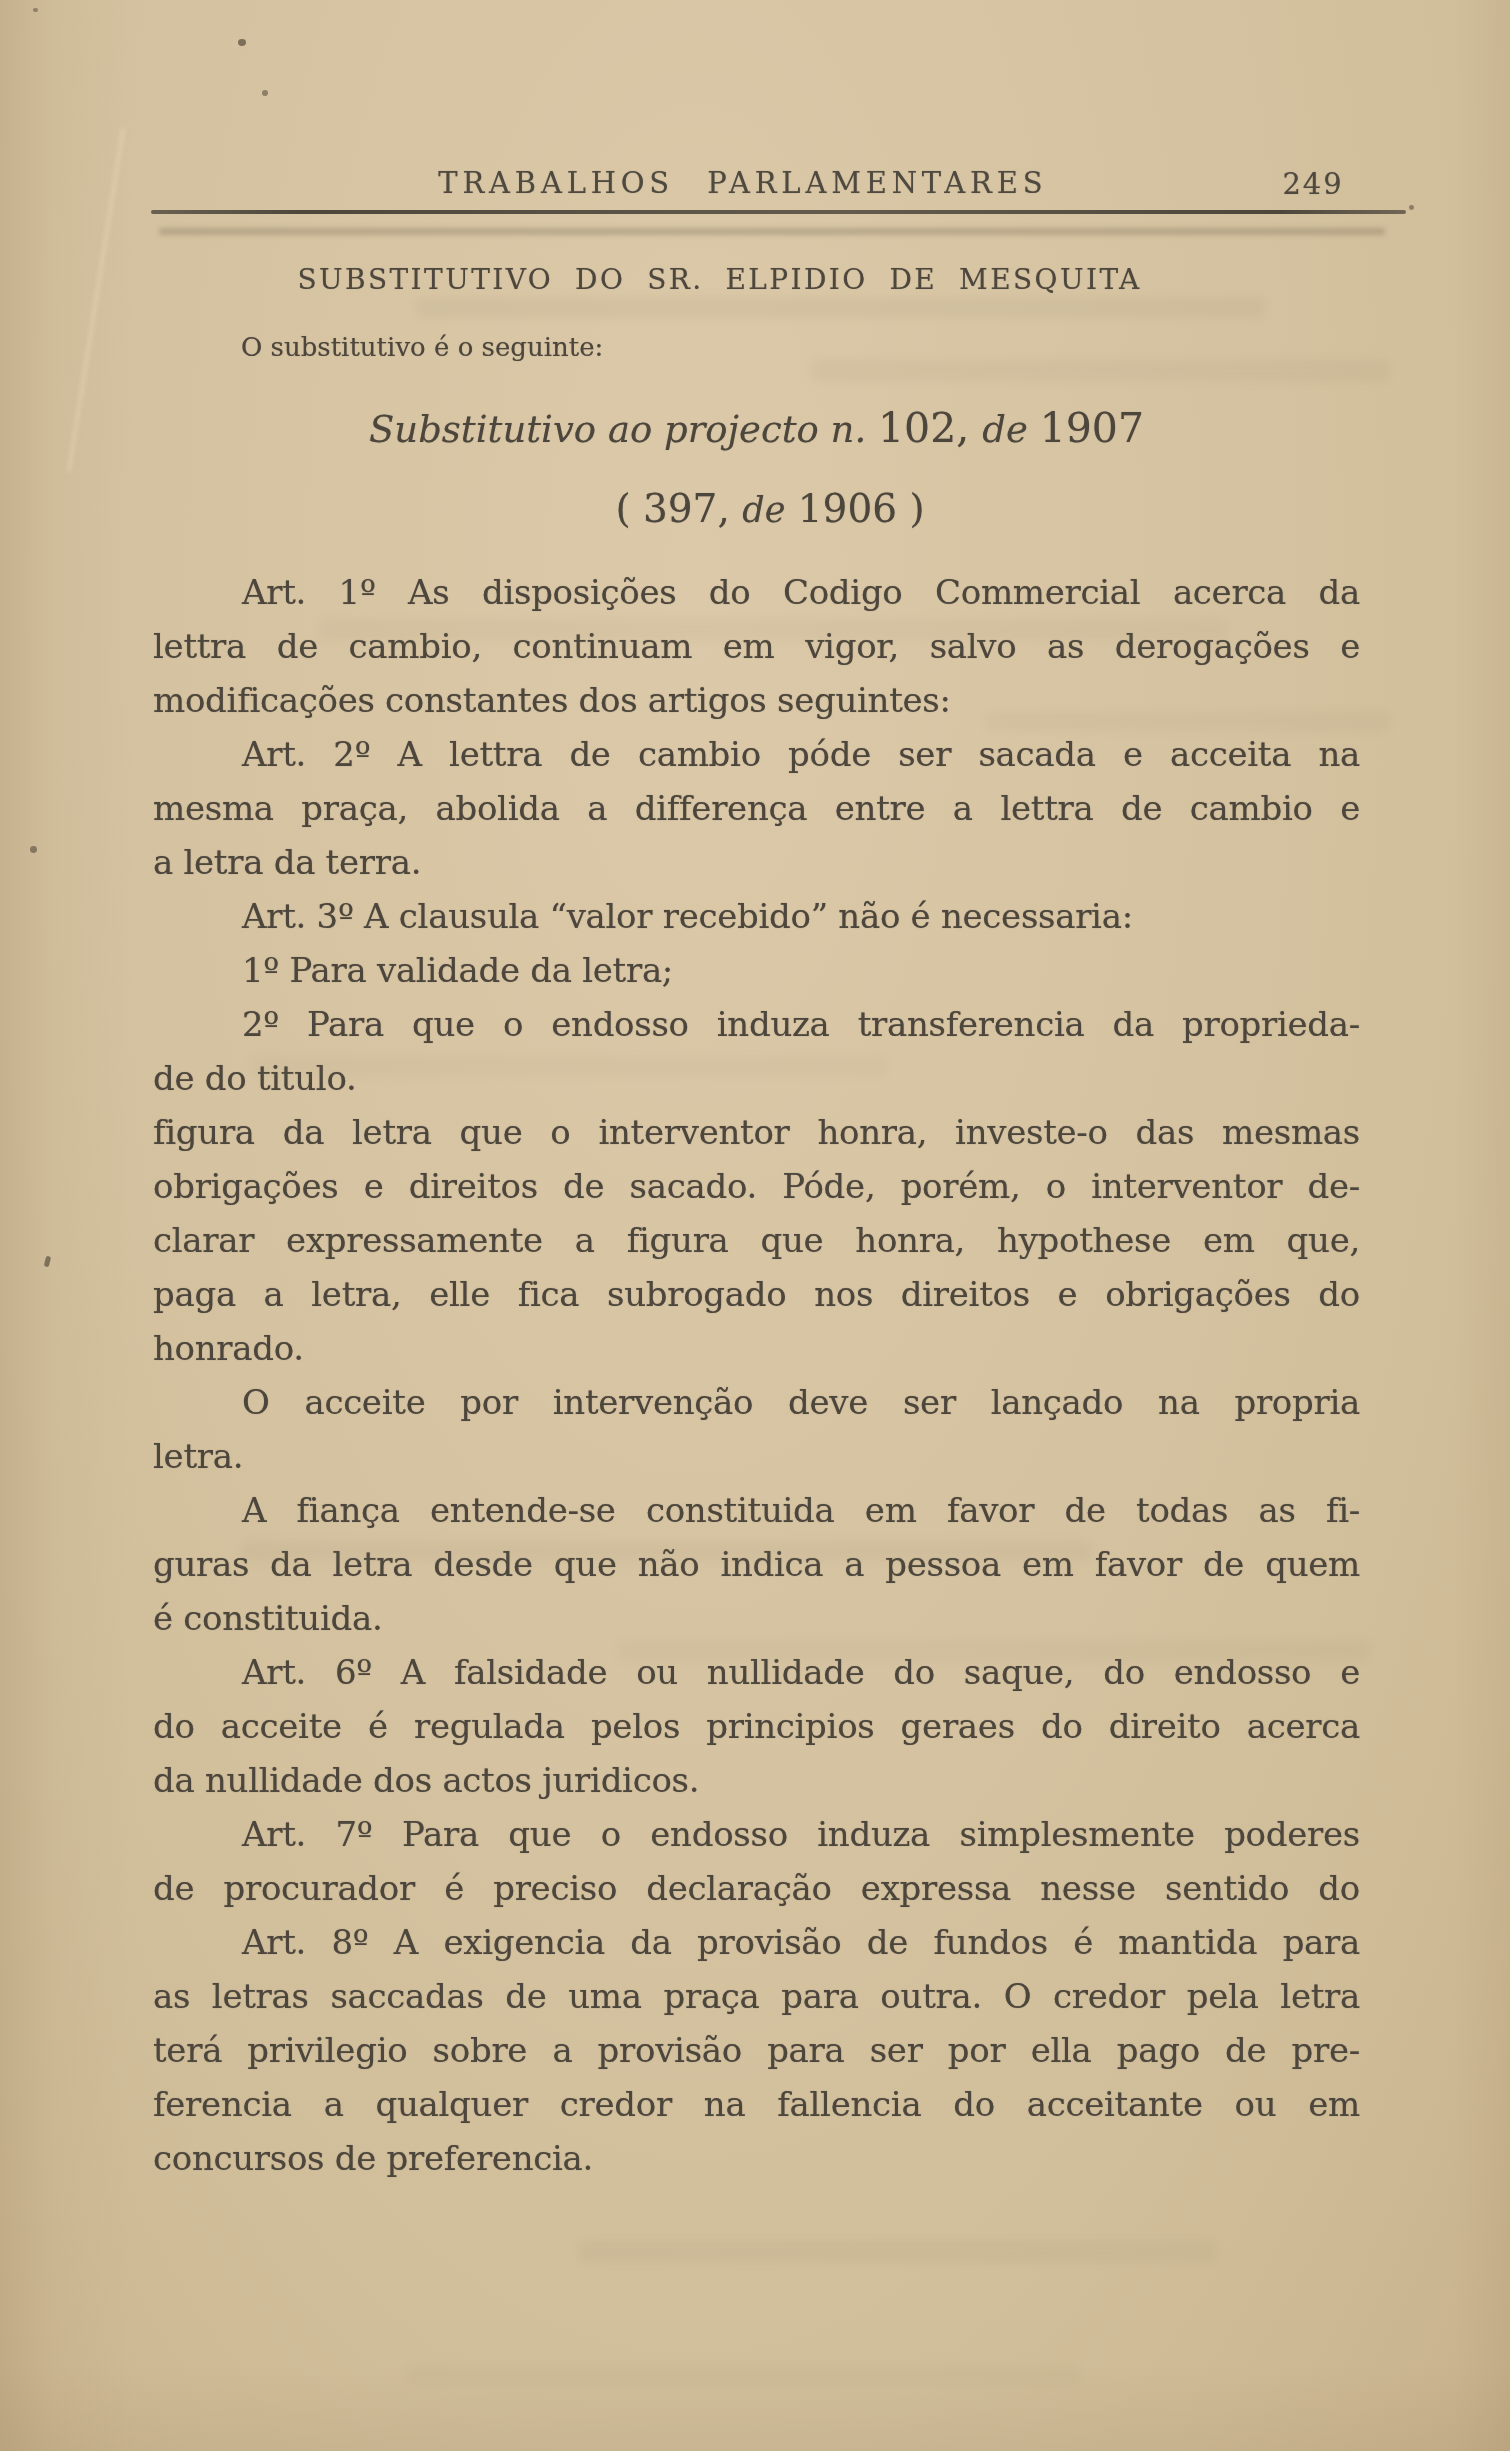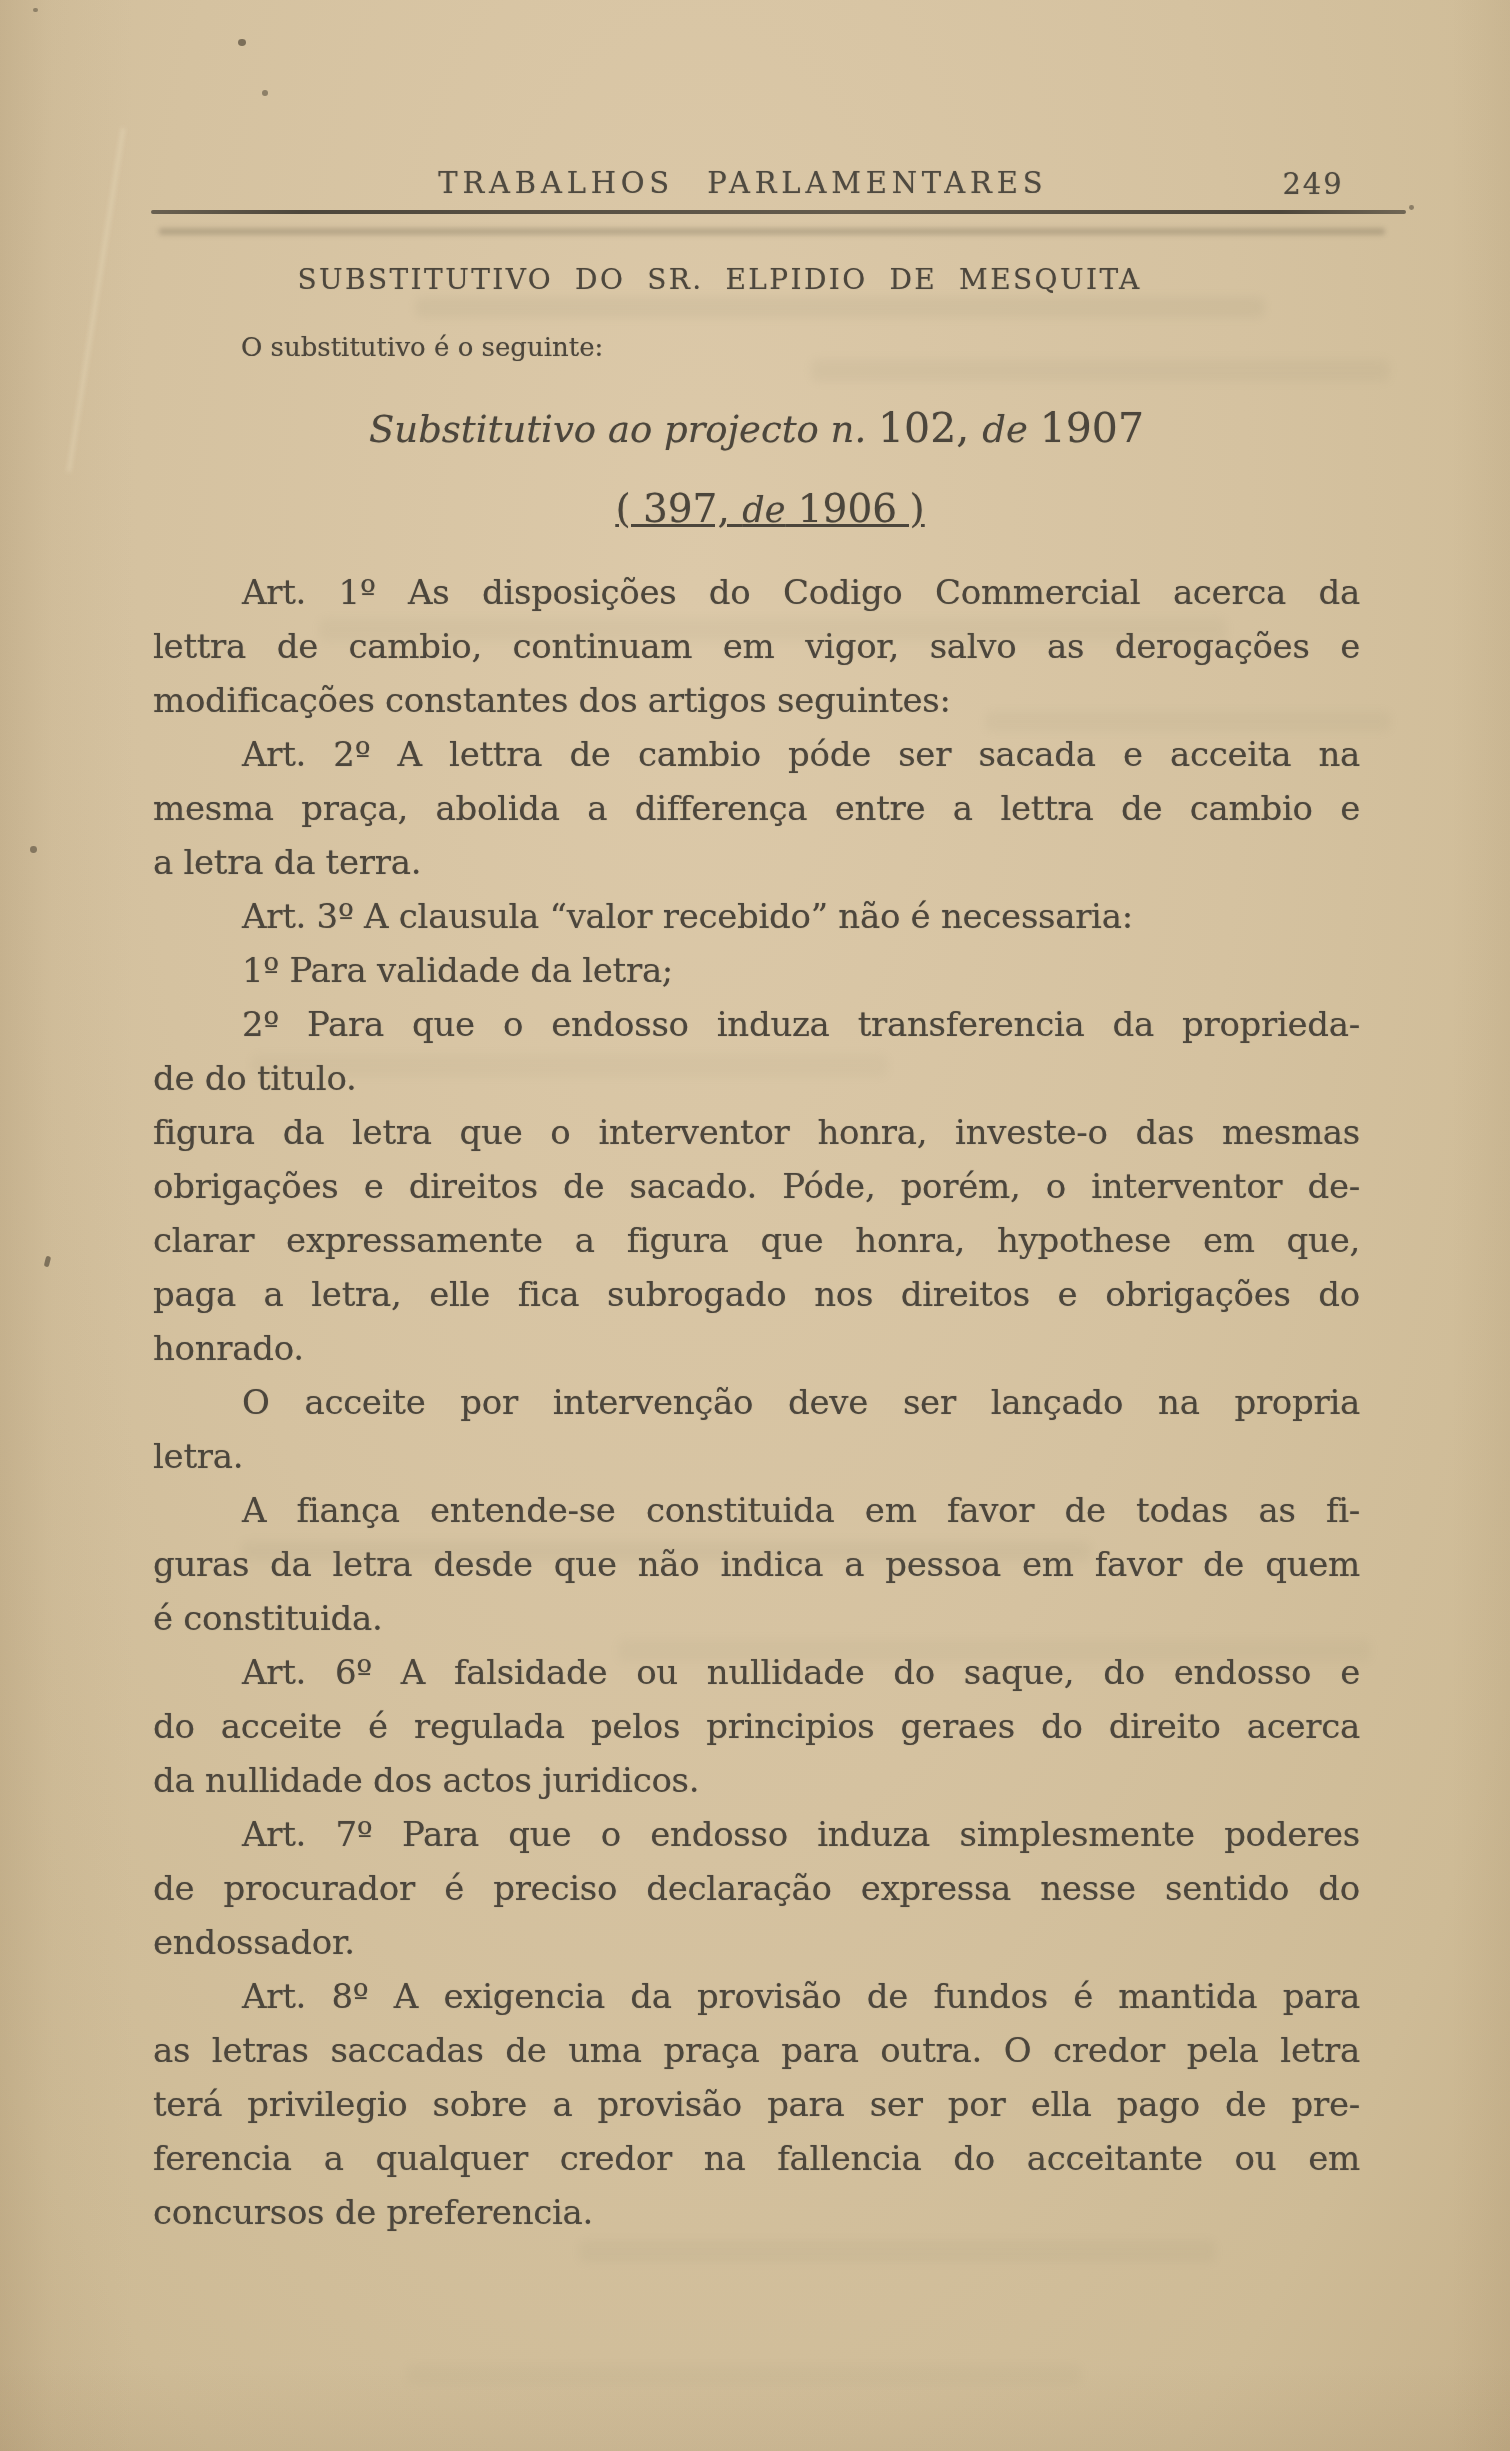--- a/index.html
+++ b/index.html
@@ -63,21 +63,20 @@
     text-align: center; font-size: 37px; white-space: nowrap;
     text-shadow: 0 0 1px rgba(76,70,60,0.45);
   }
   .doc-subtitle .it, .doc-reference .it { font-style: italic; }
   .doc-subtitle .num { font-size: 41px; font-style: normal; }
   .doc-reference {
     position: absolute; top: 486px; left: 153px; width: 1207px;
     text-align: center; transform: translateX(13.5px);
     font-size: 35px; white-space: nowrap;
     text-shadow: 0 0 1px rgba(76,70,60,0.45);
-    text-decoration: underline;
   }
   .doc-reference .num { font-size: 39px; }
 
   
   .body-text {
     position: absolute; top: 565px; left: 153px; width: 1207px;
     font-size: 34px; letter-spacing: -0.3px;
     color: var(--ink, #4c463c);
     text-shadow: 0 0 1px rgba(76,70,60,0.5);
   }
@@ -159,21 +158,20 @@
       <div class="line indent">O acceite por intervenção deve ser lançado na propria</div>
       <div class="line para-end">letra.</div>
       <div class="line indent">A fiança entende-se constituida em favor de todas as fi-</div>
       <div class="line">guras da letra desde que não indica a pessoa em favor de quem</div>
       <div class="line para-end">é constituida.</div>
       <div class="line indent">Art. 6º A falsidade ou nullidade do saque, do endosso e</div>
       <div class="line">do acceite é regulada pelos principios geraes do direito acerca</div>
       <div class="line para-end">da nullidade dos actos juridicos.</div>
       <div class="line indent">Art. 7º Para que o endosso induza simplesmente poderes</div>
       <div class="line">de procurador é preciso declaração expressa nesse sentido do</div>
-      <div class="line para-end">endossador.</div>
       <div class="line indent">Art. 8º A exigencia da provisão de fundos é mantida para</div>
       <div class="line">as letras saccadas de uma praça para outra. O credor pela letra</div>
       <div class="line">terá privilegio sobre a provisão para ser por ella pago de pre-</div>
       <div class="line">ferencia a qualquer credor na fallencia do acceitante ou em</div>
       <div class="line para-end">concursos de preferencia.</div>
     </div>
 
   <div class="ghost g1"></div>
   <div class="ghost g2"></div>
   <div class="ghost g3"></div>

